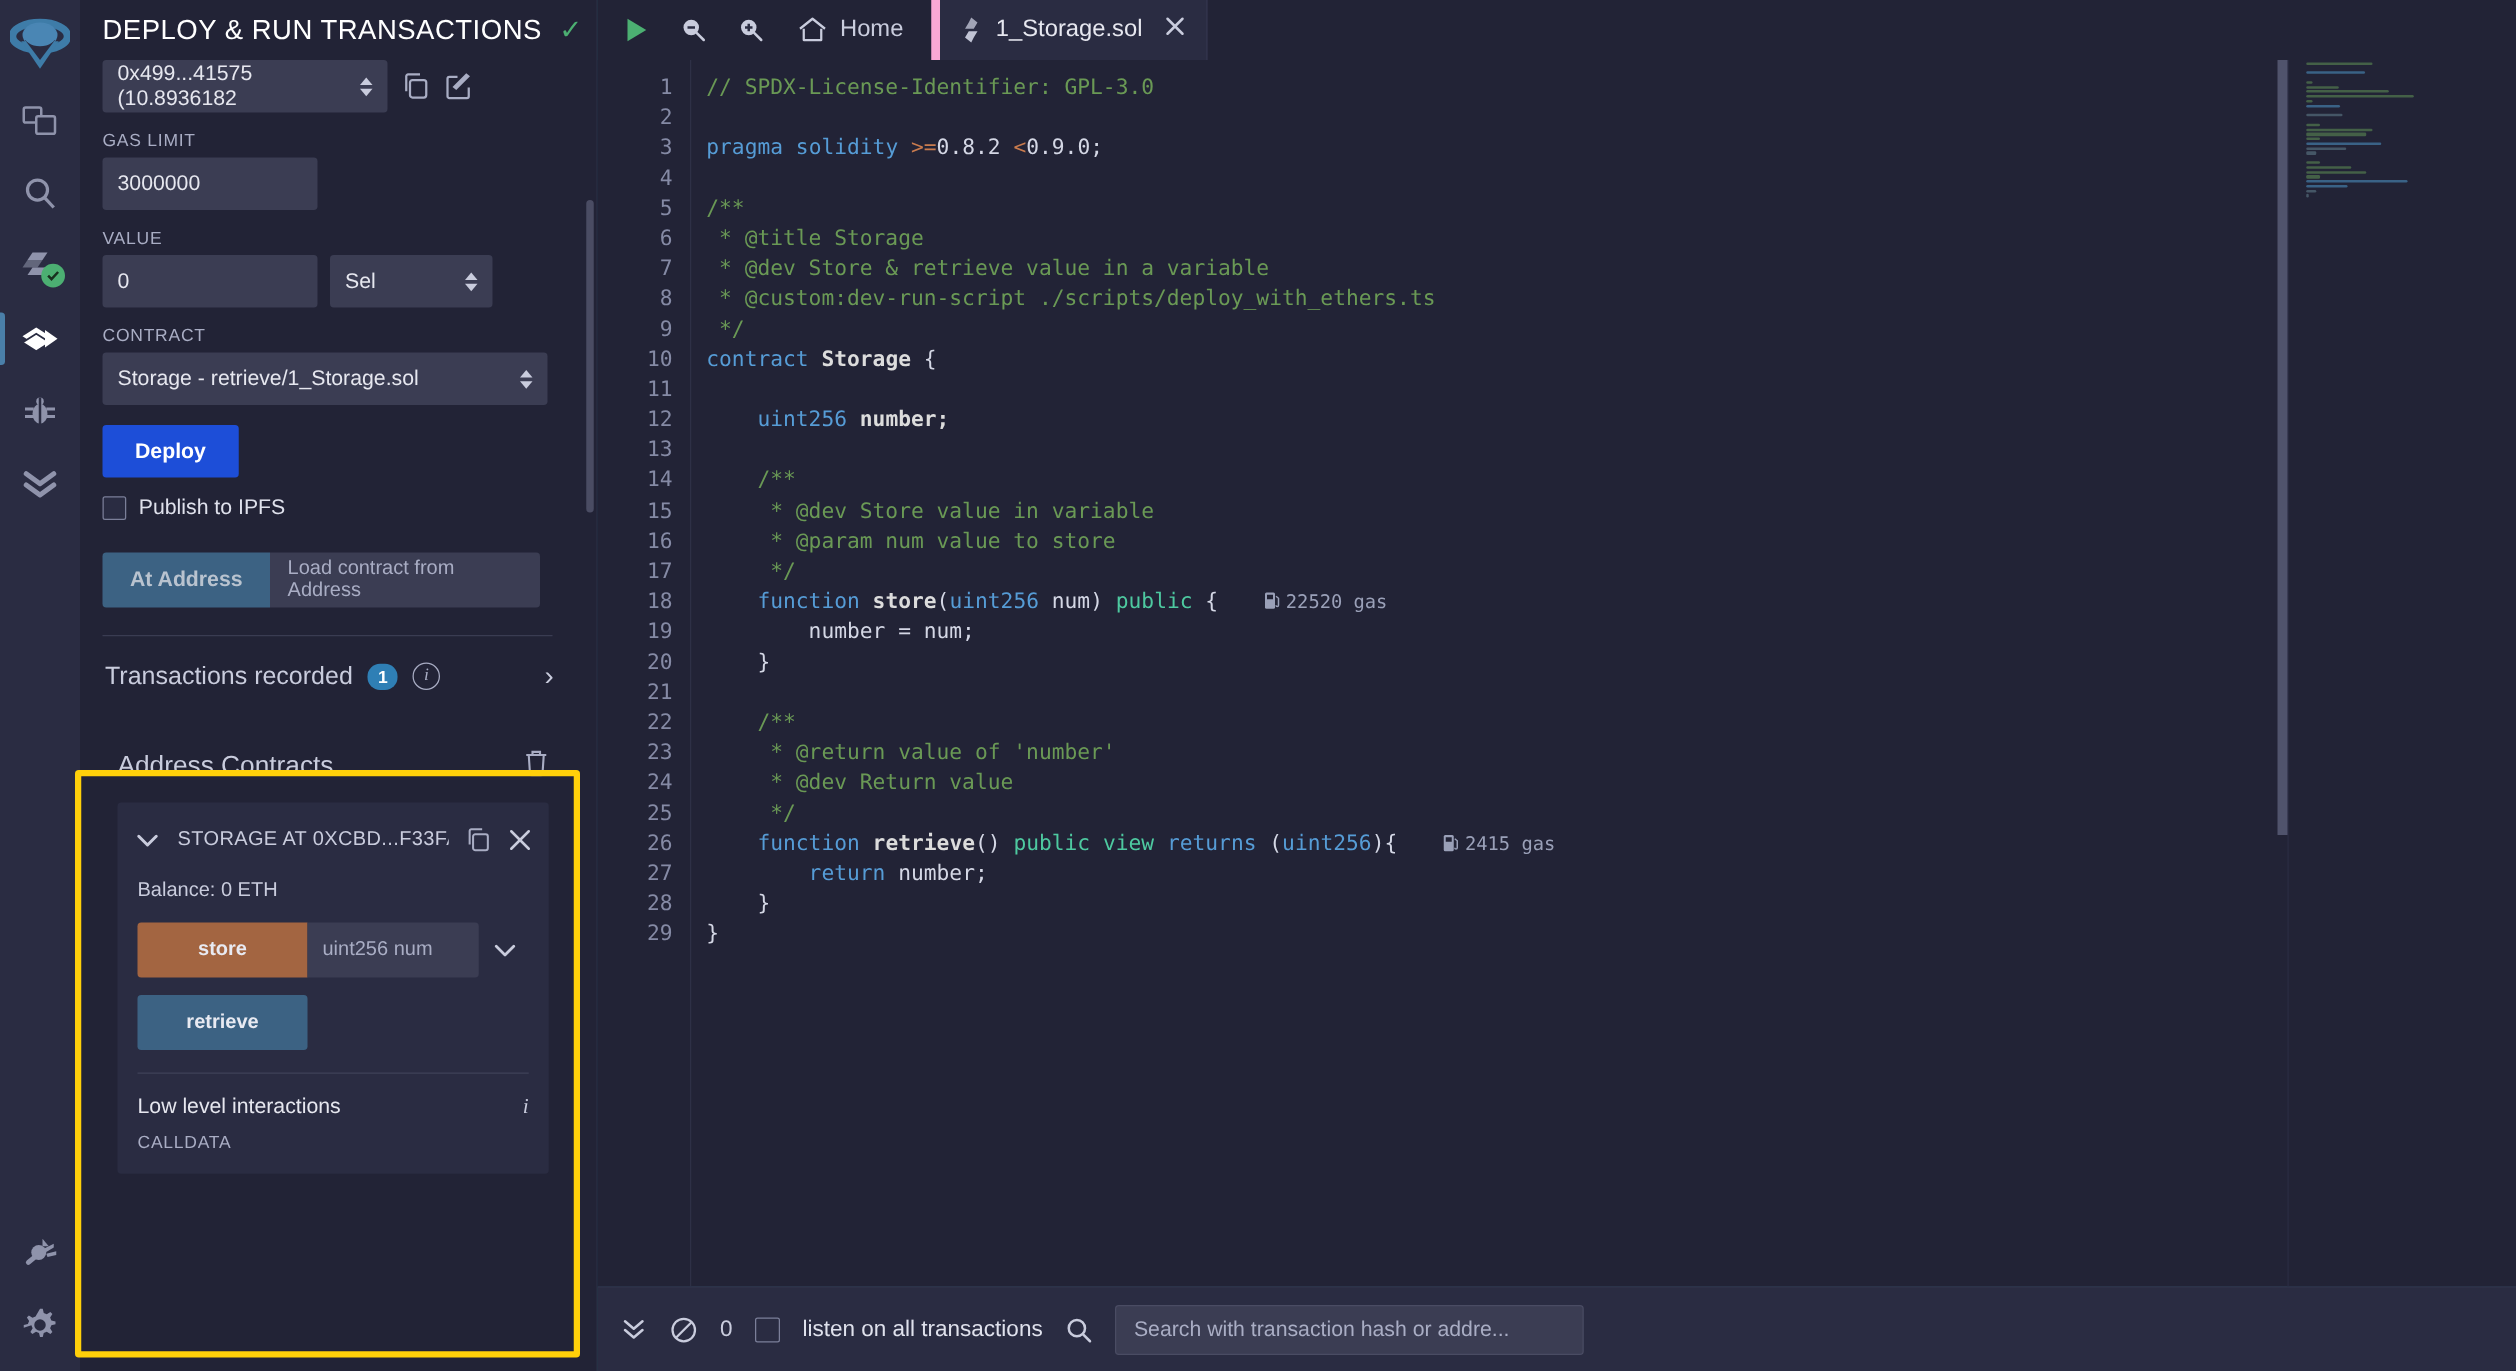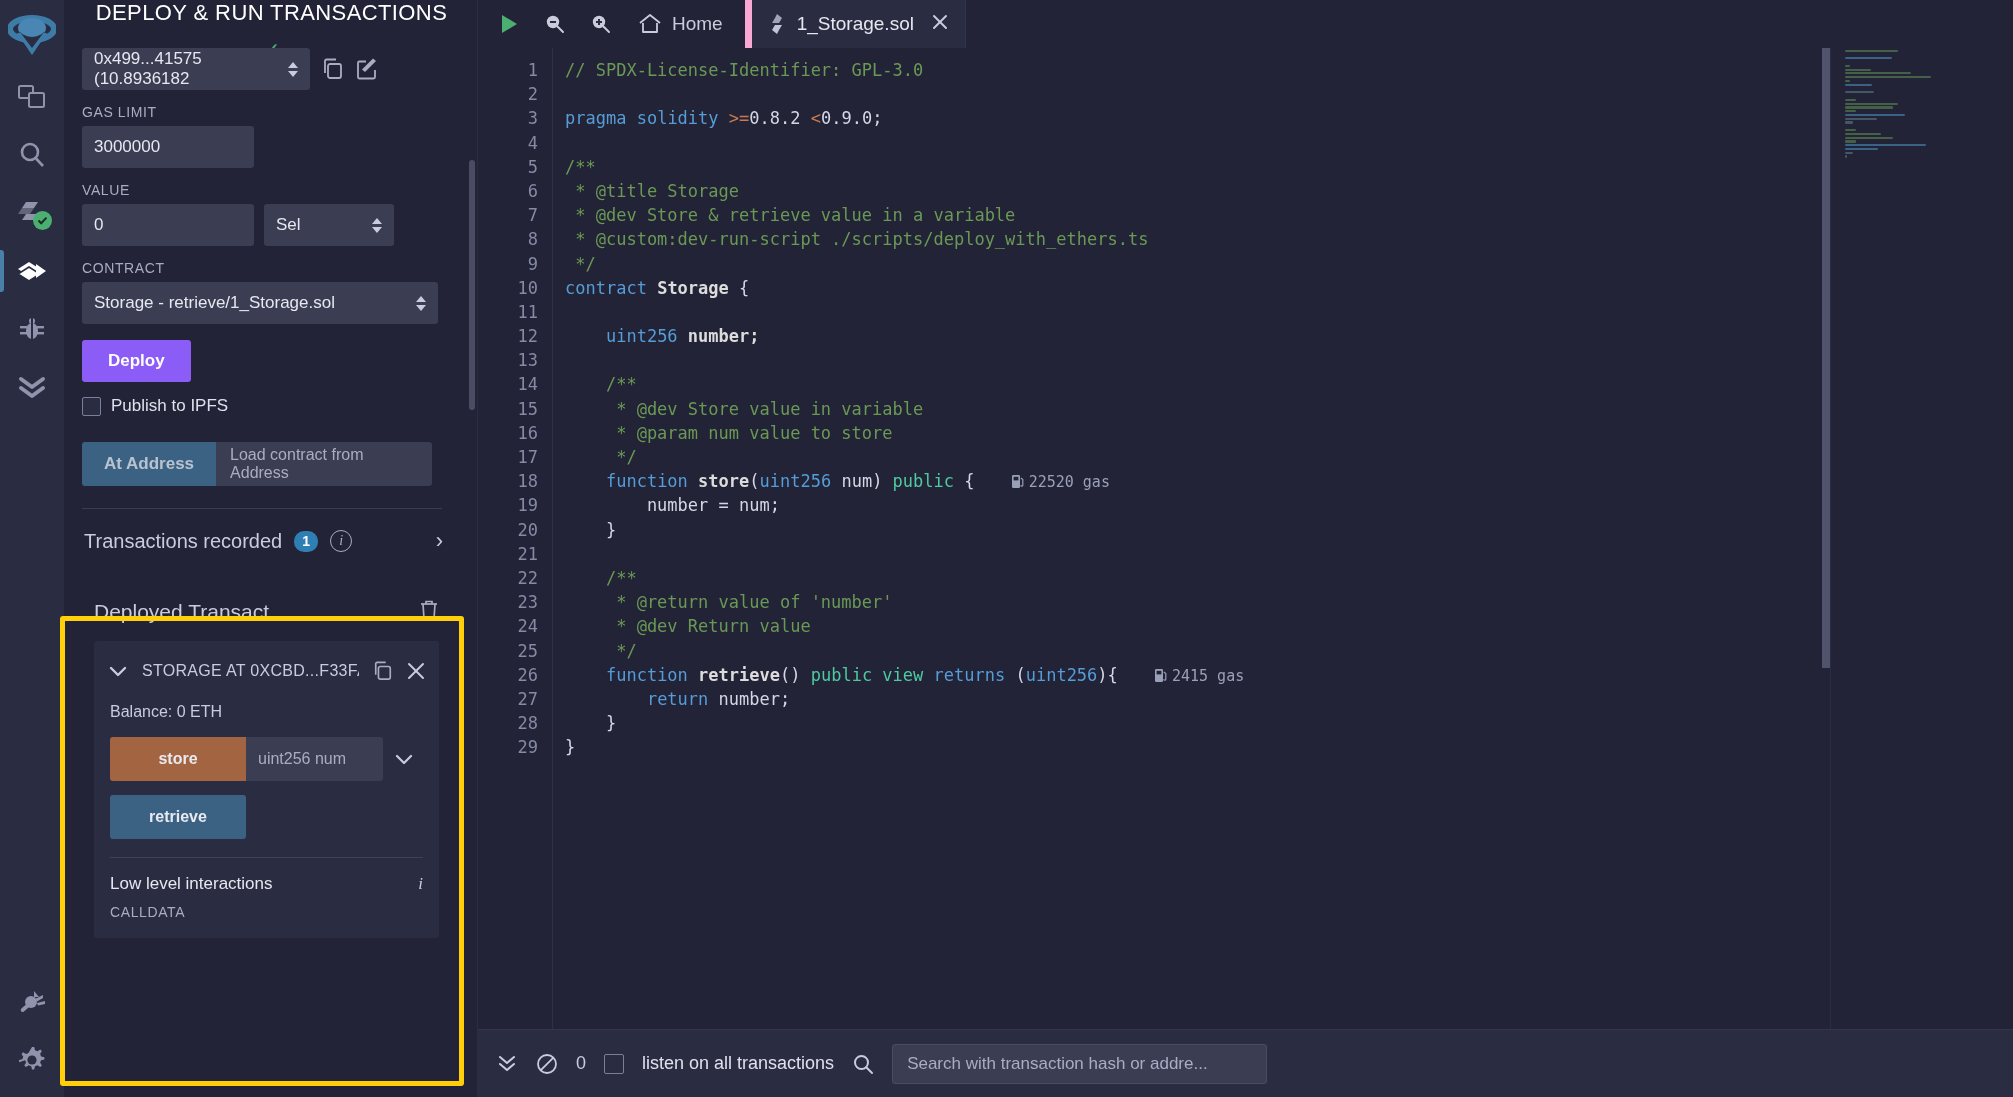--- a/index.html
+++ b/index.html
@@ -38,21 +38,21 @@
 
   
   .panel {
     width: 414px; height: 1097px; flex:none;
     background: #222336;
     position: relative; overflow: hidden;
     border-right: 1px solid #2a2c42;
   }
   .panel-header {
     height: 48px; display:flex; align-items:center;
-    padding: 0 16px 0 18px; gap: 14px; flex-direction: column;
+    padding: 0 16px 0 18px; gap: 14px;
   }
   .panel-title {
     font-size: 22px; font-weight: 400; color:#ffffff; letter-spacing:0.4px;
     white-space:nowrap;
   }
   .hdr-check { color:#4caf72; font-size:22px; line-height:1; }
 
   .panel-body { padding: 0 16px 0 0; position:relative; }
   .field-label {
     font-size: 14px; color: #a9adc4; letter-spacing:0.6px;
@@ -77,21 +77,21 @@
   .gas-input { width:172px; margin-left:18px; }
   .value-input { width:172px; }
   .value-sel { width:130px; }
   .contract-sel { width:356px; margin-left:18px; }
 
   .btn {
     border:none; border-radius:3px; cursor:pointer;
     font-family:"Liberation Sans", sans-serif; font-weight:bold;
   }
   .deploy-btn {
-    background:#8b5cf6; color:#fff; font-size:17px;
+    background:#1d4ed8; color:#fff; font-size:17px;
     height:42px; padding:0 26px; margin-left:18px; margin-top:16px;
   }
   .chk-row { display:flex; align-items:center; gap:10px; margin: 14px 0 0 18px; }
   .chk {
     width:19px; height:19px; border:1px solid #7b7f99; border-radius:2px;
     background:#2a2c42;
   }
   .chk-label { font-size:17px; color:#dfe1ec; }
 
   .ataddr-row { display:flex; margin: 26px 0 0 18px; }
@@ -415,21 +415,21 @@
       <div class="txrec">
         <span class="txrec-title">Transactions recorded</span>
         <span class="pill">1</span>
         <span class="info-circle">i</span>
         <span class="txrec-chev">›</span>
       </div>
 
       
       <div class="deployed">
         <div class="deployed-hdr">
-          <span class="deployed-title">Deployed Transact</span>
+          <span class="deployed-title">Address Contracts</span>
           <span class="trash">
             <svg width="20" height="22" viewBox="0 0 20 22" fill="none" stroke="#a9adc4" stroke-width="1.7">
               <path d="M2 5 h16"></path>
                 <path d="M7 5 V2.5 h6 V5"></path>
               <path d="M4 5 l1 15 a1.5 1.5 0 0 0 1.5 1.3 h7 a1.5 1.5 0 0 0 1.5 -1.3 l1 -15"></path>
             </svg>
           </span>
         </div>
 
         <div class="contract-card">

